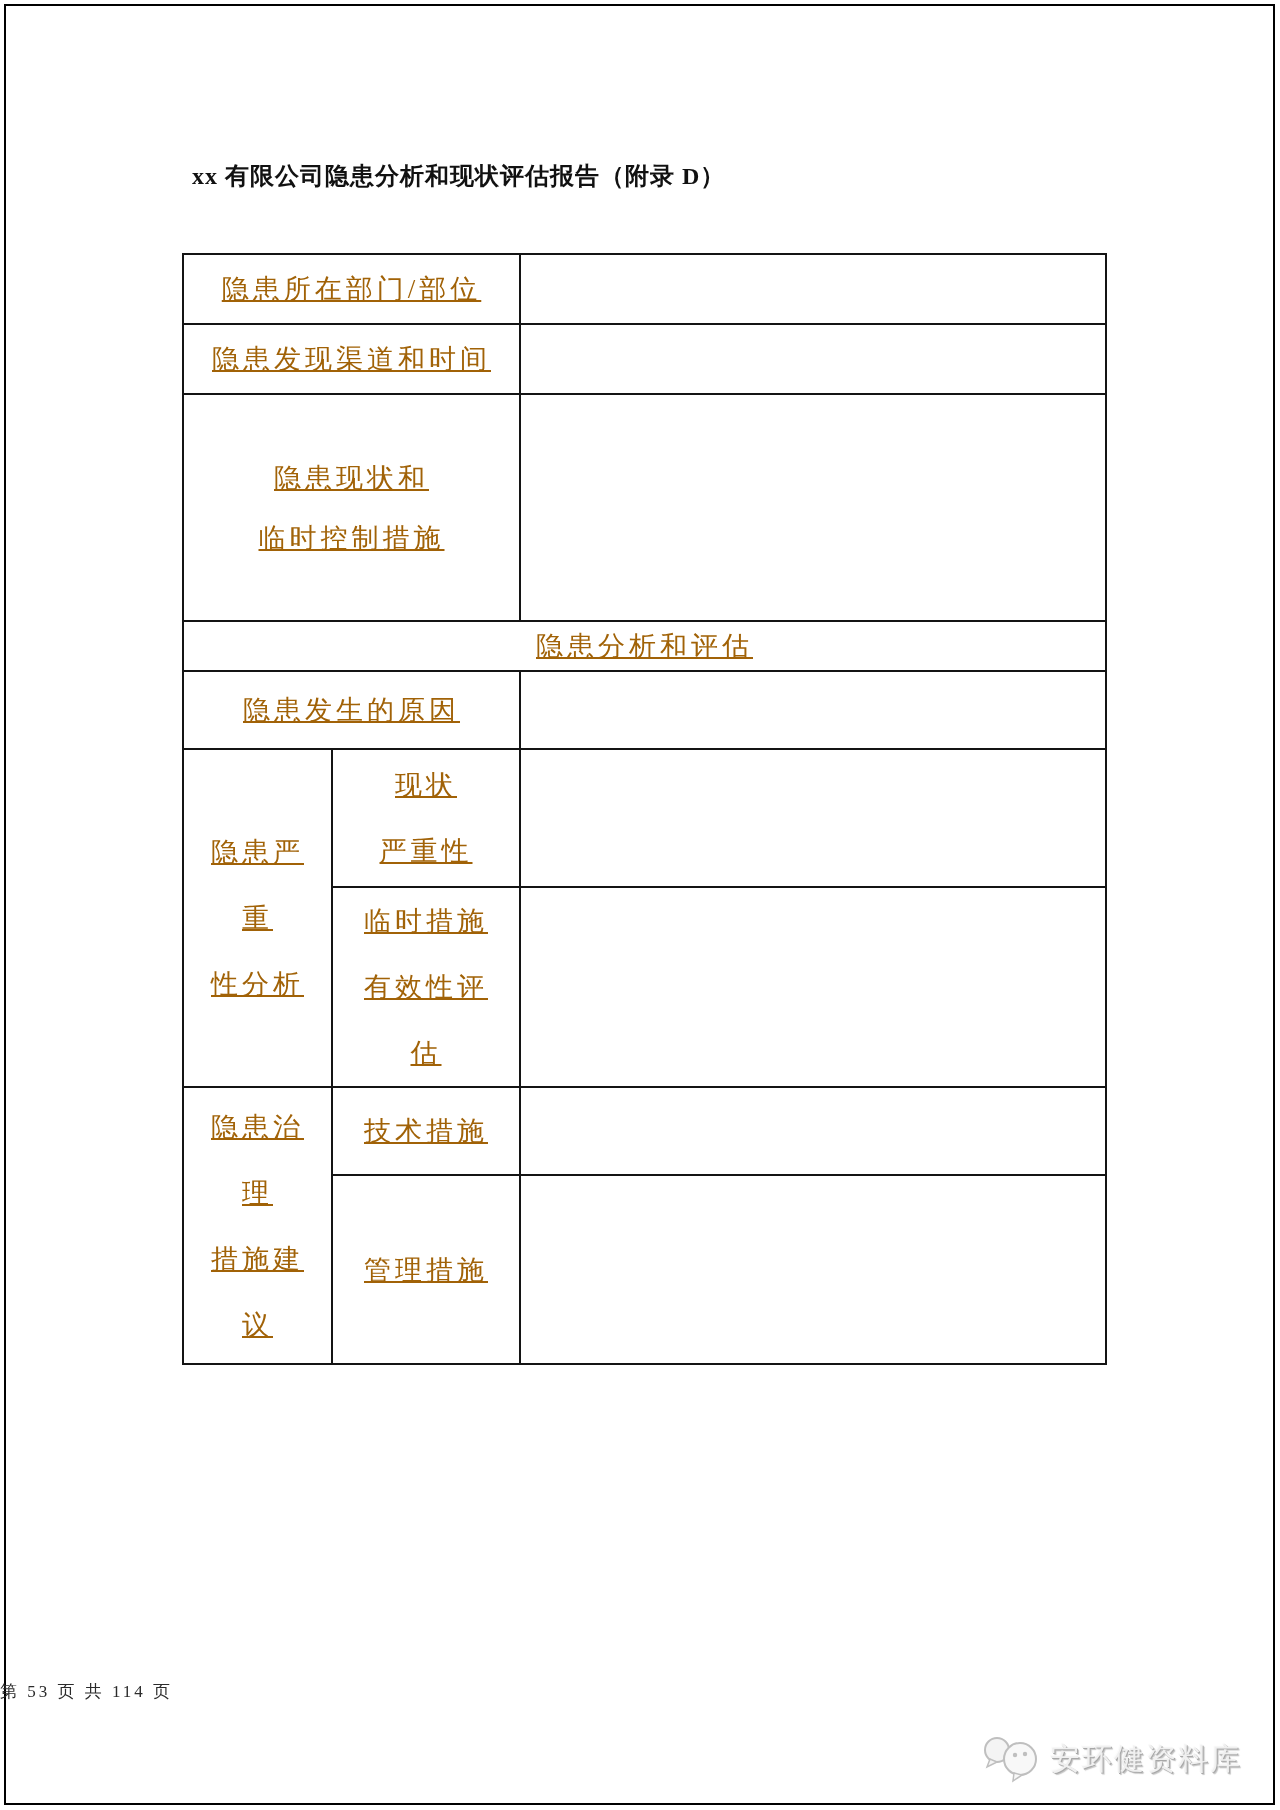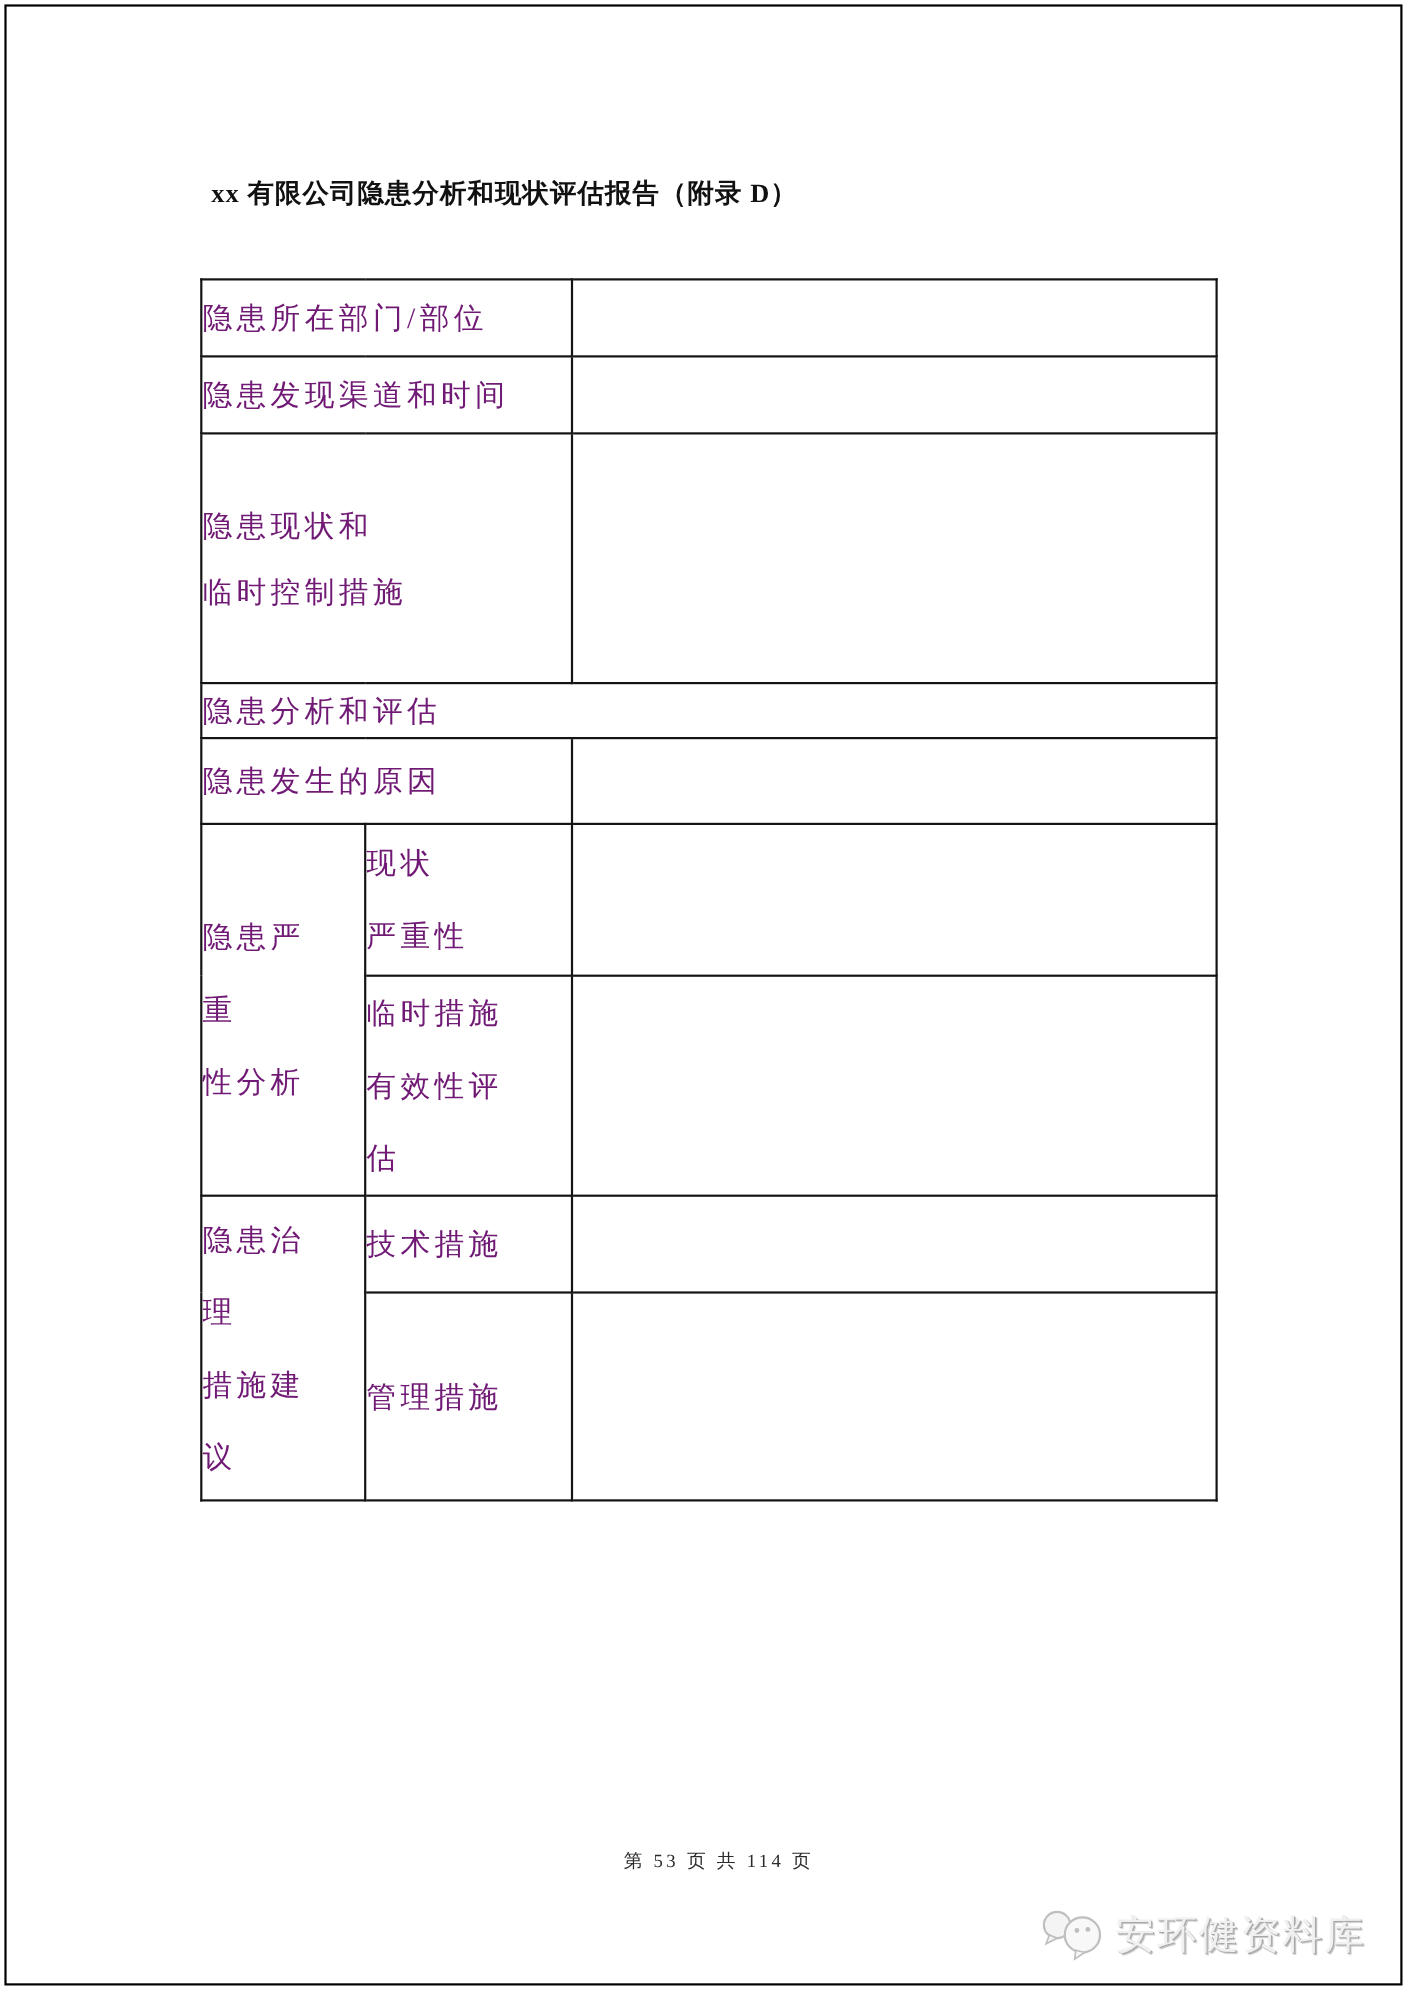--- a/index.html
+++ b/index.html
@@ -28,58 +28,58 @@
   }
   table.report {
     position: absolute;
     left: 182px; top: 253px;
     width: 923px;
     border-collapse: collapse;
     table-layout: fixed;
   }
   table.report td {
     border: 2px solid #141414;
-    text-align: left;
+    text-align: center;
     vertical-align: middle;
     font-size: 27px;
     letter-spacing: 4px;
-    color: #701a75;
+    color: #a16207;
     padding: 0;
     overflow: hidden;
+    text-decoration: underline;
   }
   .r1 { height: 70px; }
   .r2 { height: 70px; }
   .r3 { height: 227px; }
   .r4 { height: 50px; }
   .r5 { height: 78px; }
   .r6 { height: 138px; }
   .r7 { height: 160px; }
   .r8 { height: 88px; padding-left: 16px; }
   .r9 { height: 189px; }
   .multiline div { line-height: 66px; }
   .multiline.tight div { line-height: 60px; }
   .footer {
     position: absolute;
     left: 0; right: 0;
     top: 1680px;
-    text-align: center;
+    text-align: left;
     font-size: 17px;
     letter-spacing: 3px;
     color: #2b2b2b;
-    margin-left: 27px;
   }
   .watermark {
     position: absolute;
     right: 38px; top: 1733px;
     display: flex;
     align-items: center;
     gap: 8px;
   }
   .watermark-text {
-    font-size: 36px;
+    font-size: 30px;
     letter-spacing: 2px;
     color: #f0f0f0;
     text-shadow: 1px 1px 0 #a8a8a8, 2px 2px 1px #c4c4c4, -1px -1px 0 #fbfbfb;
     white-space: nowrap;
   }
   .watermark-logo { display: block; }
 </style>
 </head>
 <body>
 

